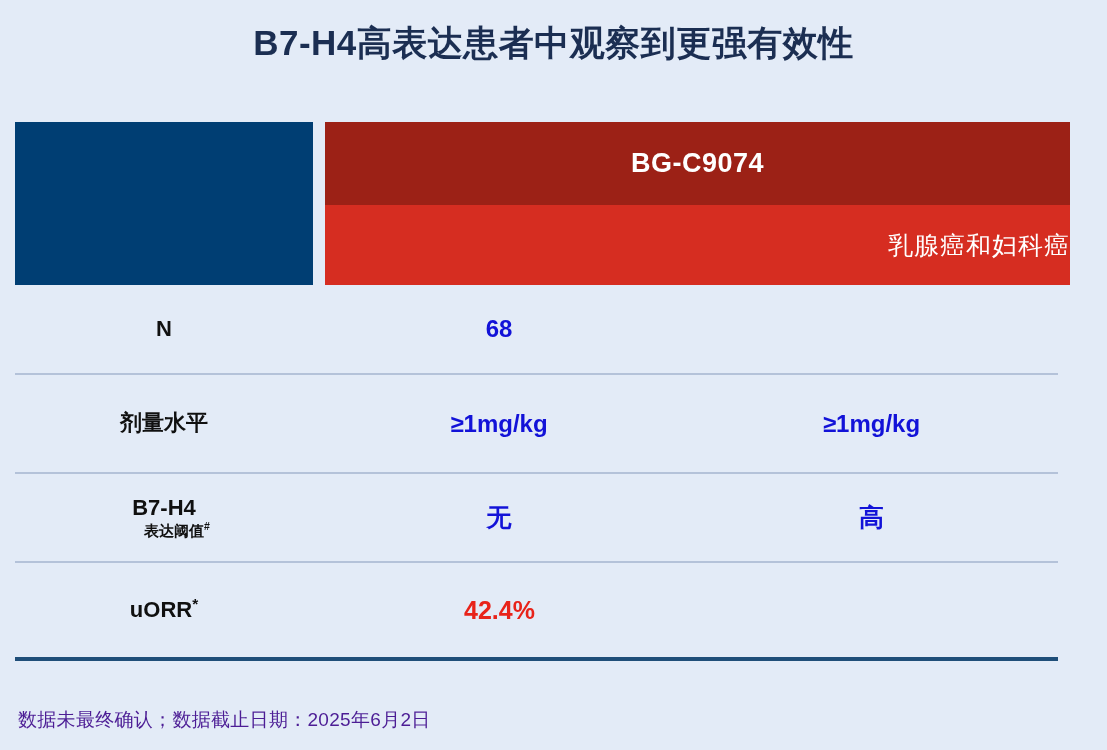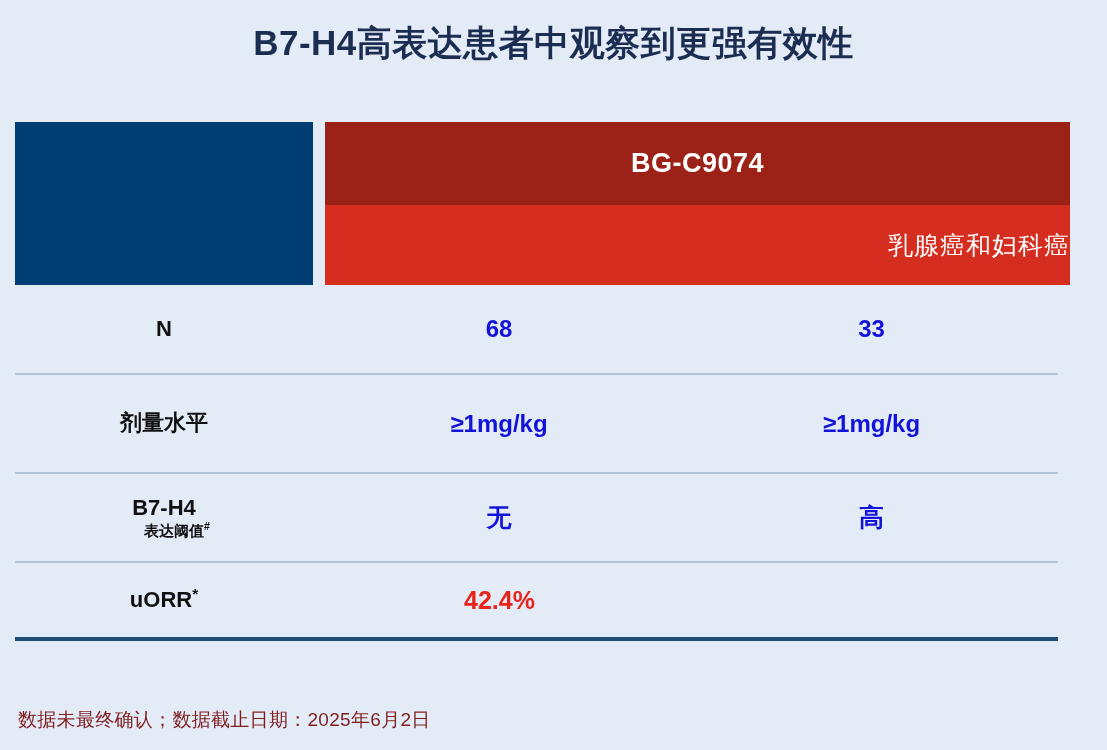--- a/index.html
+++ b/index.html
@@ -101,21 +101,21 @@
     width: 1043px;
     border-bottom: 2px solid #b4c2d9;
     box-sizing: border-box;
   }
   .data-row.last-row {
     border-bottom: 4px solid #1f4e79;
   }
   .row-h-n        { height: 90px; }
   .row-h-dose     { height: 99px; }
   .row-h-thresh   { height: 89px; }
-  .row-h-uorr     { height: 78px; }
+  .row-h-uorr     { height: 98px; }
 
   .cell {
     display: flex;
     flex-direction: column;
     align-items: center;
     justify-content: center;
     text-align: center;
   }
   .cell-label { width: 298px; }
   .cell-v1    { width: 372px; }
@@ -160,21 +160,21 @@
     font-size: 25px;
     font-weight: bold;
   }
 
   
   .footnote {
     position: absolute;
     left: 18px;
     top: 707px;
     font-size: 19px;
-    color: #7f1d1d;
+    color: #4c1d95;
     letter-spacing: 0.3px;
     white-space: nowrap;
   }
 </style>
 </head>
 <body>
 
 <div class="slide">
 
   <div class="slide-title">B7-H4高表达患者中观察到更强有效性</div>
@@ -195,23 +195,20 @@
 
     <div class="table-body">
 
       <div class="data-row row-h-n">
         <div class="cell cell-label">
           <span class="label-text">N</span>
         </div>
         <div class="cell cell-v1">
           <span class="val-blue">68</span>
         </div>
-        <div class="cell cell-v2">
-          <span class="val-blue">33</span>
-        </div>
       </div>
 
       <div class="data-row row-h-dose">
         <div class="cell cell-label">
           <span class="label-text cjk">剂量水平</span>
         </div>
         <div class="cell cell-v1">
           <span class="val-blue">≥1mg/kg</span>
         </div>
         <div class="cell cell-v2">

